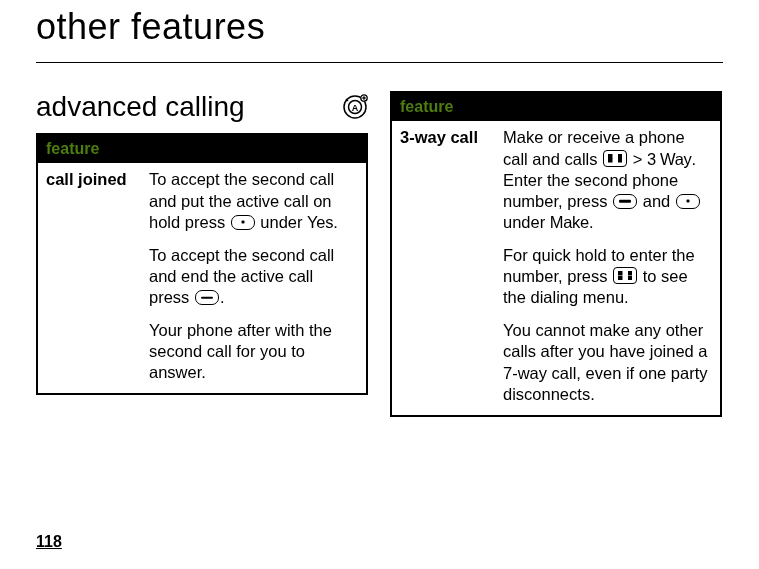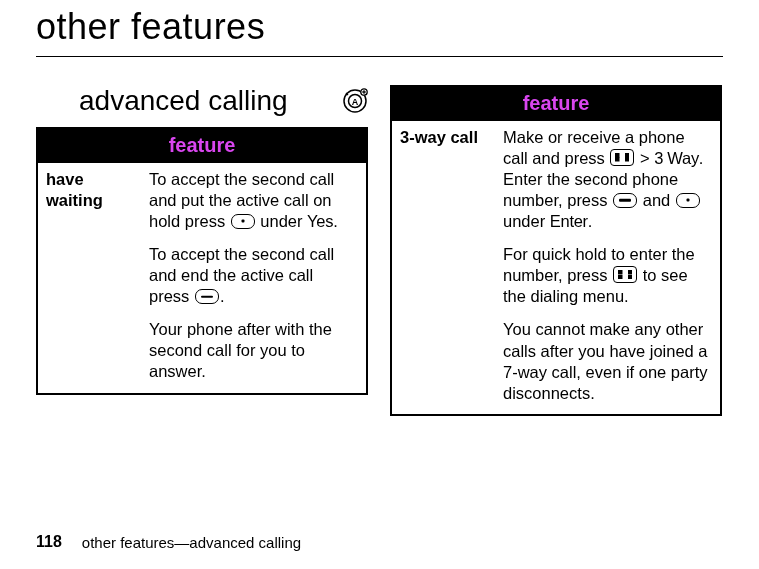--- a/index.html
+++ b/index.html
@@ -11,62 +11,61 @@
     color: #000;
     position: relative;
     padding: 0 36px;
     font-weight: 400;
   }
   .page-title {
     font-size: 36px;
     font-weight: 400;
     letter-spacing: 0.5px;
     padding-top: 6px;
-    padding-bottom: 8px;
+    padding-bottom: 14px;
     border-bottom: 1px solid #000;
     margin-bottom: 28px;
   }
   .columns {
     display: flex;
     gap: 22px;
   }
   .col-left, .col-right {
     width: 332px;
   }
   .col-left-header {
     display: flex;
     align-items: center;
     justify-content: space-between;
     gap: 8px;
     margin-bottom: 10px;
-    margin-left: 43px;
   }
   .section-title {
     font-size: 28px;
     font-weight: 400;
   }
   .icon-advanced {
     width: 26px;
     height: 26px;
     flex: 0 0 26px;
   }
   table.feature-table {
     width: 100%;
     border-collapse: collapse;
     border: 2px solid #000;
     font-size: 16.5px;
     line-height: 1.28;
   }
   table.feature-table th {
     background: #000;
-    color: #d946ef;
-    text-align: center;
+    color: #4d7c0f;
+    text-align: left;
     font-weight: 700;
     padding: 4px 8px;
-    font-size: 20px;
+    font-size: 16px;
   }
   table.feature-table td {
     vertical-align: top;
     padding: 6px 8px 10px 8px;
   }
   td.feature-name {
     font-weight: 700;
     width: 104px;
     padding-right: 2px;
     margin-top: 8px;
@@ -125,22 +124,22 @@
       linear-gradient(#000,#000) 100% 0/4.5px 4.5px no-repeat,
       linear-gradient(#000,#000) 0 100%/4.5px 4.5px no-repeat,
       linear-gradient(#000,#000) 100% 100%/4.5px 4.5px no-repeat;
   }
   .footer {
     position: absolute;
     bottom: 18px;
     left: 36px;
     display: flex;
     align-items: flex-end;
-    gap: 20px;
     font-size: 15px;
+    text-decoration: underline;
   }
   .footer .page-num {
     font-weight: 700;
     font-size: 16px;
   }
 </style>
 </head>
 <body>
 
 <div class="page-title">other features</div>
@@ -161,21 +160,21 @@
         <line x1="20.2" y1="4" x2="23.8" y2="4" stroke="#000" stroke-width="1.3"></line>
       </svg>
     </div>
 
     <table class="feature-table">
       <tbody>
           <tr>
             <th colspan="2">feature</th>
           </tr>
       <tr>
-        <td class="feature-name">have waiting</td>
+        <td class="feature-name">call joined</td>
         <td class="feature-desc">
           <p>
             <span>To accept the second call and put the active call on hold press </span><span class="key dot"></span><span> under </span><span class="ui-bold">Yes</span><span>.</span>
           </p>
           <p>
             <span>To accept the second call and end the active call press </span><span class="key bar"></span><span>.</span>
           </p>
           <p>Your phone after with the second call for you to answer.</p>
         </td>
       </tr>
@@ -186,30 +185,29 @@
   <div class="col-right">
     <table class="feature-table">
       <tbody>
           <tr>
             <th colspan="2">feature</th>
           </tr>
       <tr>
         <td class="feature-name">3-way call</td>
         <td class="feature-desc">
           <p>
-            <span>Make or receive a phone call and press </span><span class="key menu"></span><span> &gt; </span><span class="ui-bold">3 Way</span><span>. Enter the second phone number, press </span><span class="key bar"></span><span> and </span><span class="key dot"></span><span> under </span><span class="ui-bold">Enter</span><span>.</span>
+            <span>Make or receive a phone call and calls </span><span class="key menu"></span><span> &gt; </span><span class="ui-bold">3 Way</span><span>. Enter the second phone number, press </span><span class="key bar"></span><span> and </span><span class="key dot"></span><span> under </span><span class="ui-bold">Make</span><span>.</span>
           </p>
           <p>
             <span>For quick hold to enter the number, press </span><span class="key menu"></span><span> to see the dialing menu.</span>
           </p>
           <p>You cannot make any other calls after you have joined a 7-way call, even if one party disconnects.</p>
         </td>
       </tr>
     </tbody>
       </table>
   </div>
 
 </div>
 
 <div class="footer">
   <span class="page-num">118</span>
-  <span>other features—advanced calling</span>
 </div>
 
 </body></html>

